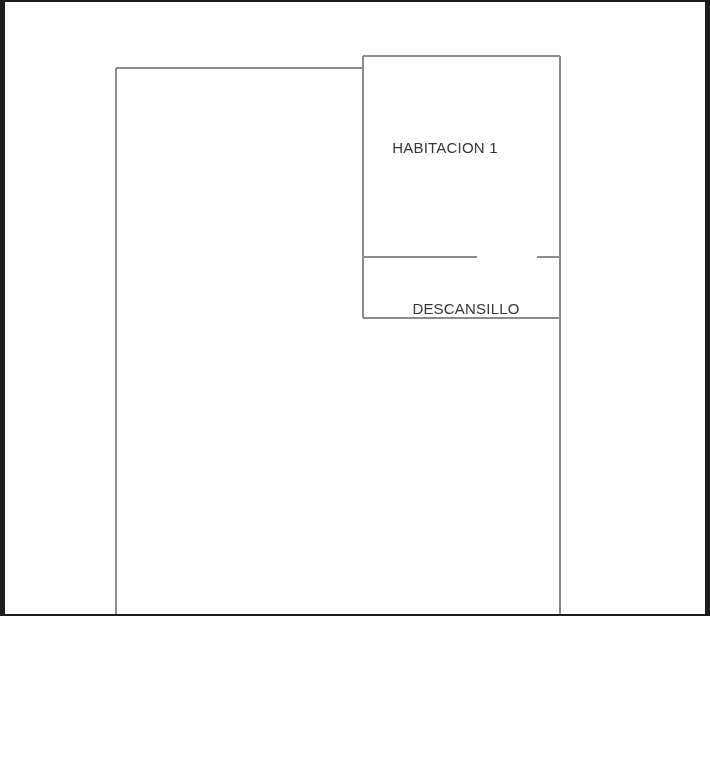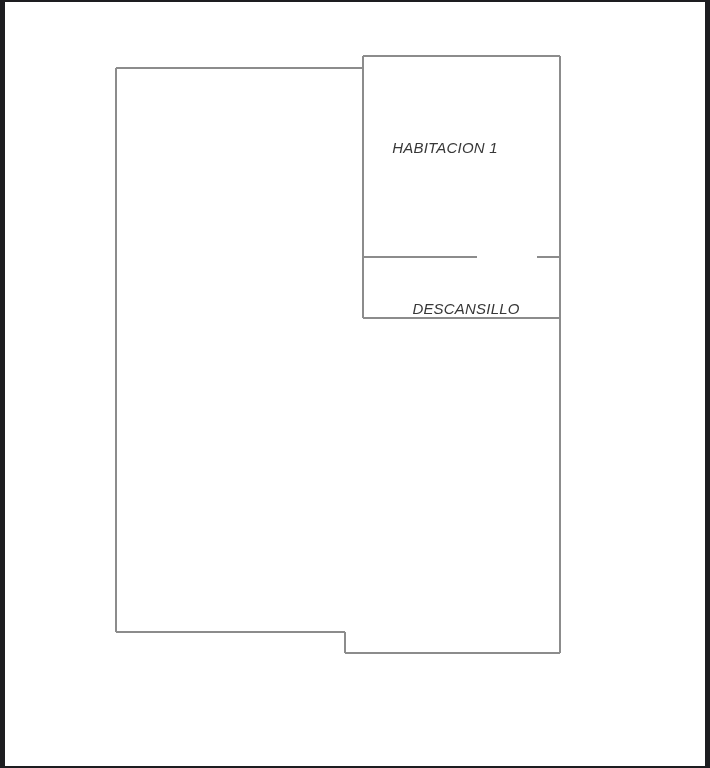--- a/index.html
+++ b/index.html
@@ -9,24 +9,23 @@
     --canvas-color: #ffffff;
   }
   * { margin: 0; padding: 0; box-sizing: border-box; }
   html, body {
     width: 710px; height: 768px;
     background: #ffffff;
     font-family: "Liberation Sans", sans-serif;
   }
   .frame {
     position: relative;
-    width: 710px; height: 768px;
+    width: 710px; height: 616px;
     background: var(--canvas-color);
     overflow: hidden;
-    font-style: italic;
   }
   .bar { position: absolute; background: var(--border-color); }
   .bar-left   { left: 0; top: 0; width: 5px; height: 768px; }
   .bar-right  { right: 0; top: 0; width: 5px; height: 768px; }
   .bar-top    { left: 0; top: 0; width: 710px; height: 2px; }
   .bar-bottom { left: 0; bottom: 0; width: 710px; height: 2px; }
   .canvas {
     position: absolute;
     left: 5px; right: 5px; top: 2px; bottom: 2px;
     background: var(--canvas-color);

